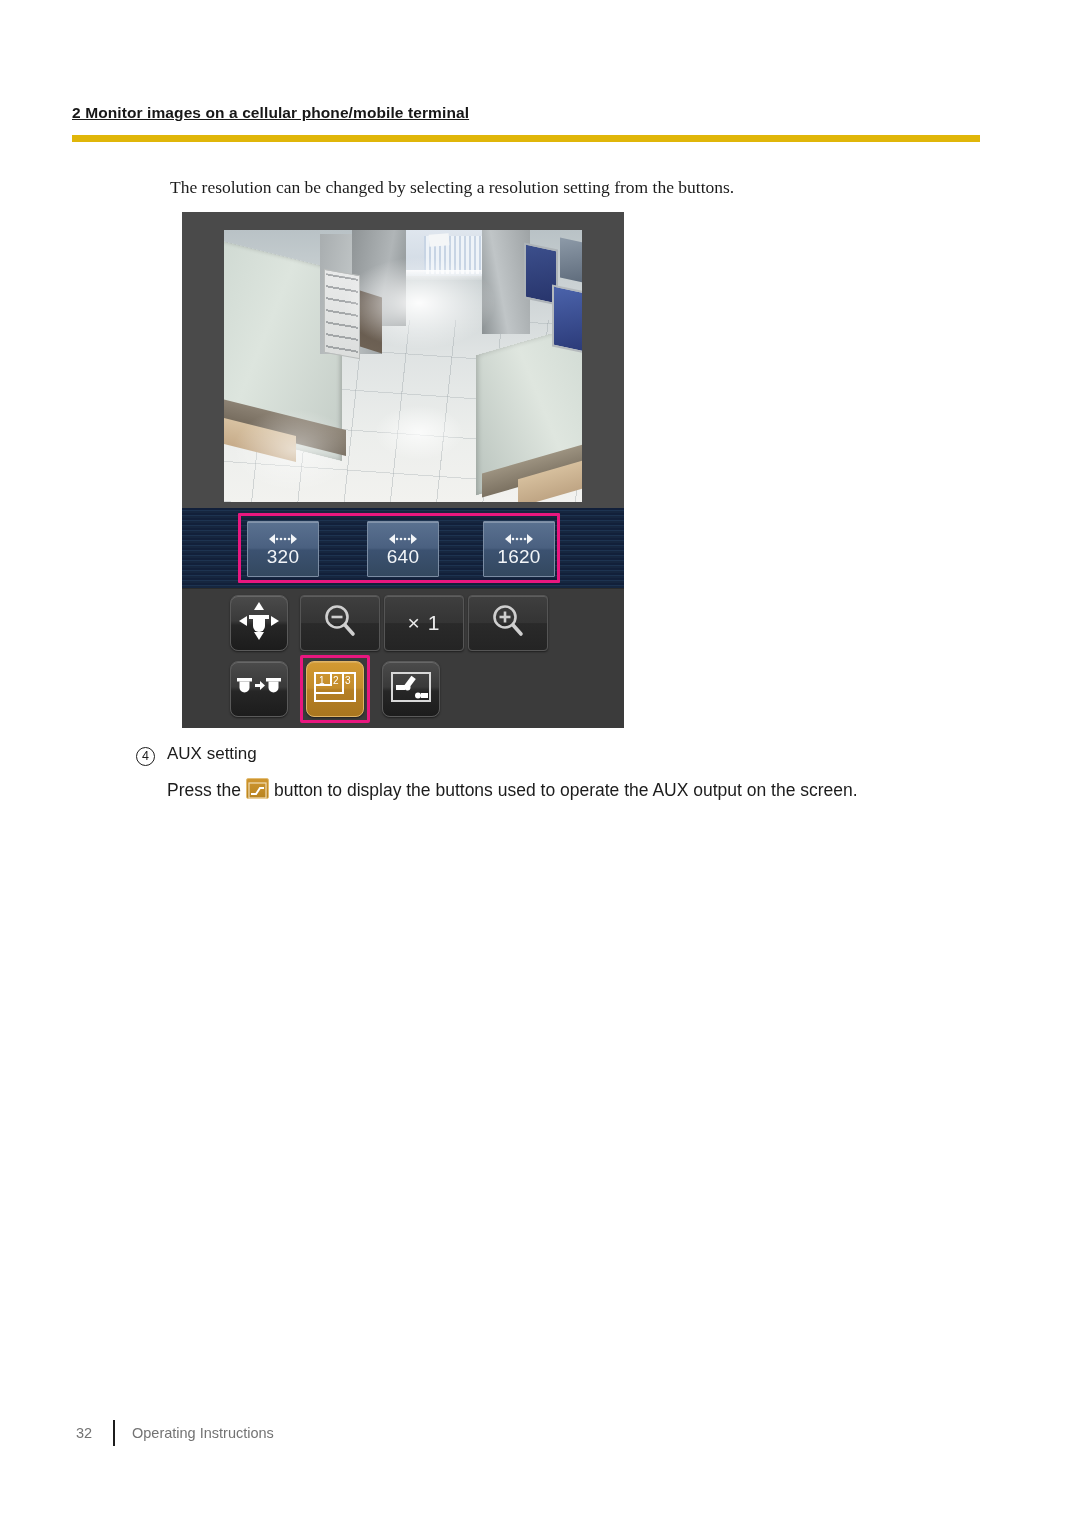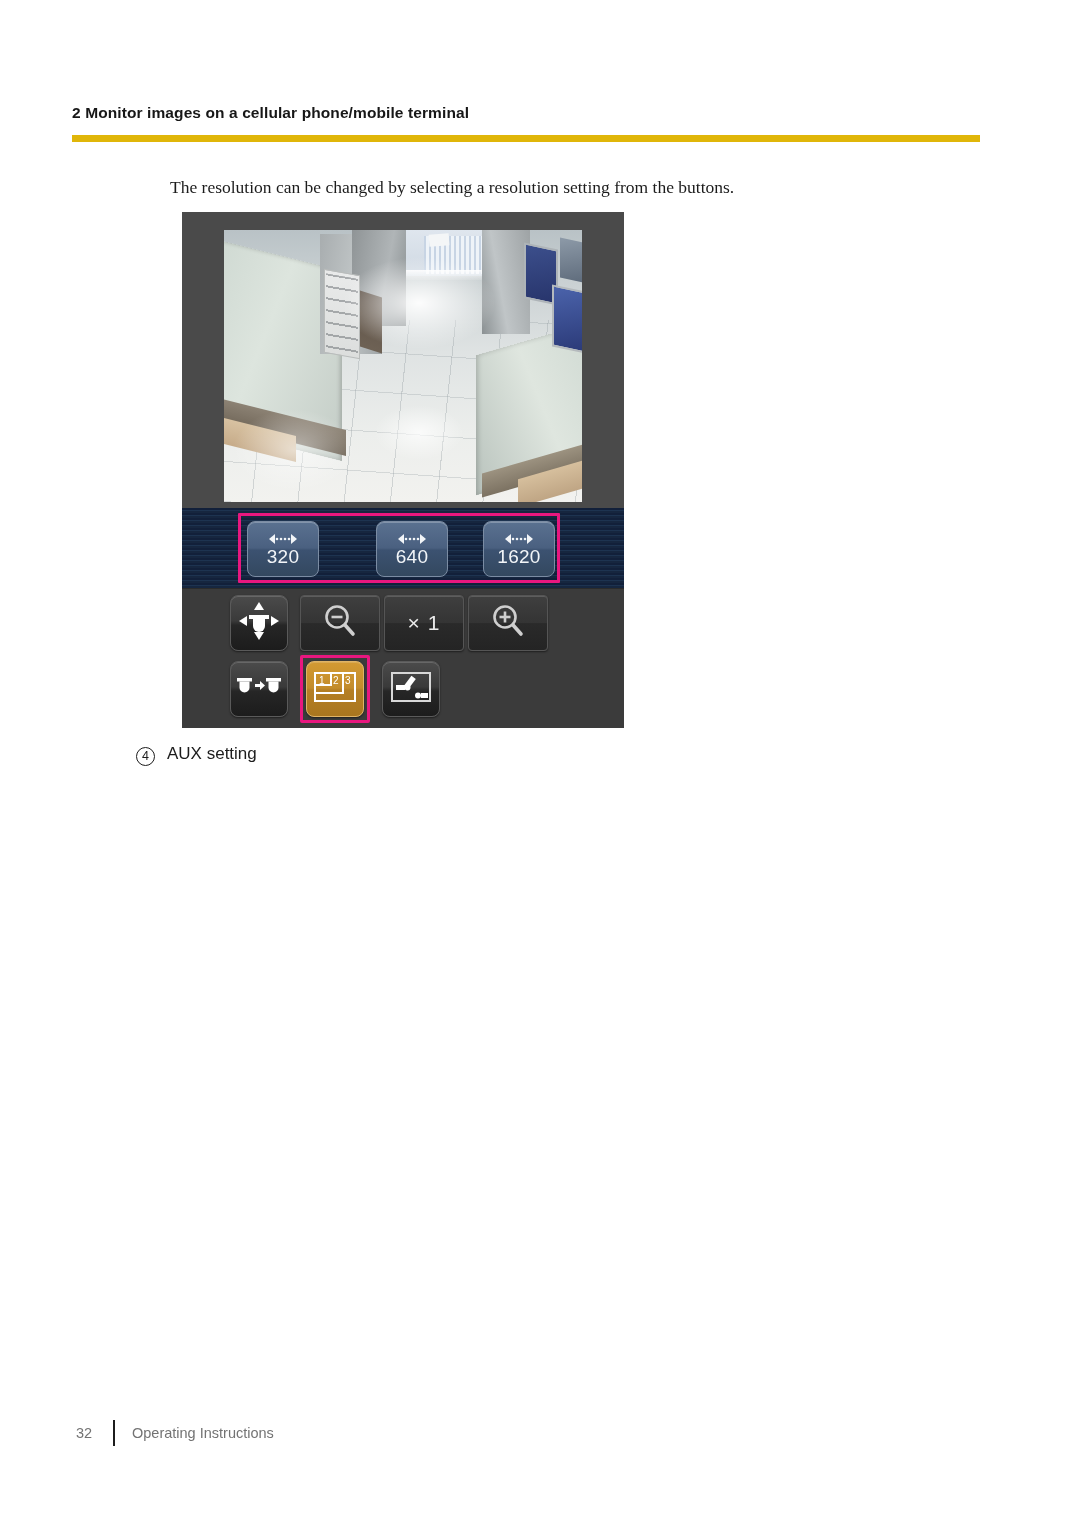--- a/index.html
+++ b/index.html
@@ -13,20 +13,21 @@
     position: relative;
     overflow: hidden;
   }
 
   
   .page-header {
     position: absolute;
     left: 72px;
     top: 104px;
     width: 908px;
+    text-decoration: underline;
   }
   .page-header .chapter-title {
     font-size: 15.5px;
     font-weight: bold;
     letter-spacing: 0.1px;
     color: #171717;
     white-space: nowrap;
   }
   .header-rule {
     position: absolute;
@@ -220,39 +221,39 @@
     width: 322px;
     height: 70px;
     border: 3px solid #e8177f;
     border-radius: 1px;
   }
   .res-btn {
     position: absolute;
     top: 13px;
     width: 72px;
     height: 56px;
-    border-radius: 8px;
+    border-radius: 1px;
     background: linear-gradient(180deg, #5a7190 0%, #4a6080 48%, #3c5271 52%, #33485f 100%);
     border: 1px solid #7b8ca3;
     color: #f2f5f8;
     display: flex;
     flex-direction: column;
     align-items: center;
     justify-content: center;
     gap: 1px;
     box-shadow: inset 0 1px 0 rgba(255,255,255,0.25);
   }
   .res-btn .arrow-ico { height: 14px; display: block; }
   .res-btn .num {
     font-size: 19px;
     line-height: 19px;
     letter-spacing: 0.3px;
   }
   .res-btn.b320  { left: 65px; }
-  .res-btn.b640  { left: 194px; }
+  .res-btn.b640  { left: 185px; }
   .res-btn.b1280 { left: 301px; }
 
   
   .ctrl-dark {
     position: absolute;
     left: 0;
     top: 376px;
     width: 442px;
     height: 140px;
     background: #3b3b3b;
@@ -532,20 +533,26 @@
     </div>
   </div>
 </div>
 
 <div class="item-block">
   <div class="item-head">
     <span class="circled-num">4</span>
     <span>AUX setting</span>
   </div>
   <div class="item-body">
+    <p>
+      <span>Press the</span><span class="inline-ico orange"><svg width="21" height="19" viewBox="0 0 21 19">
+            <rect x="2" y="2" width="17" height="15" fill="none" stroke="#f0dcb4" stroke-width="1.2"></rect>
+            <path d="M4 13 h5 l4 -6 h4" fill="none" stroke="#ffffff" stroke-width="2"></path>
+          </svg></span><span>button to display the buttons used to operate the AUX output on the screen.</span>
+    </p>
   </div>
 </div>
 
 <div class="footer">
   <span class="pg">32</span>
   <span class="sep"></span>
   <span>Operating Instructions</span>
 </div>
 
 </body></html>

